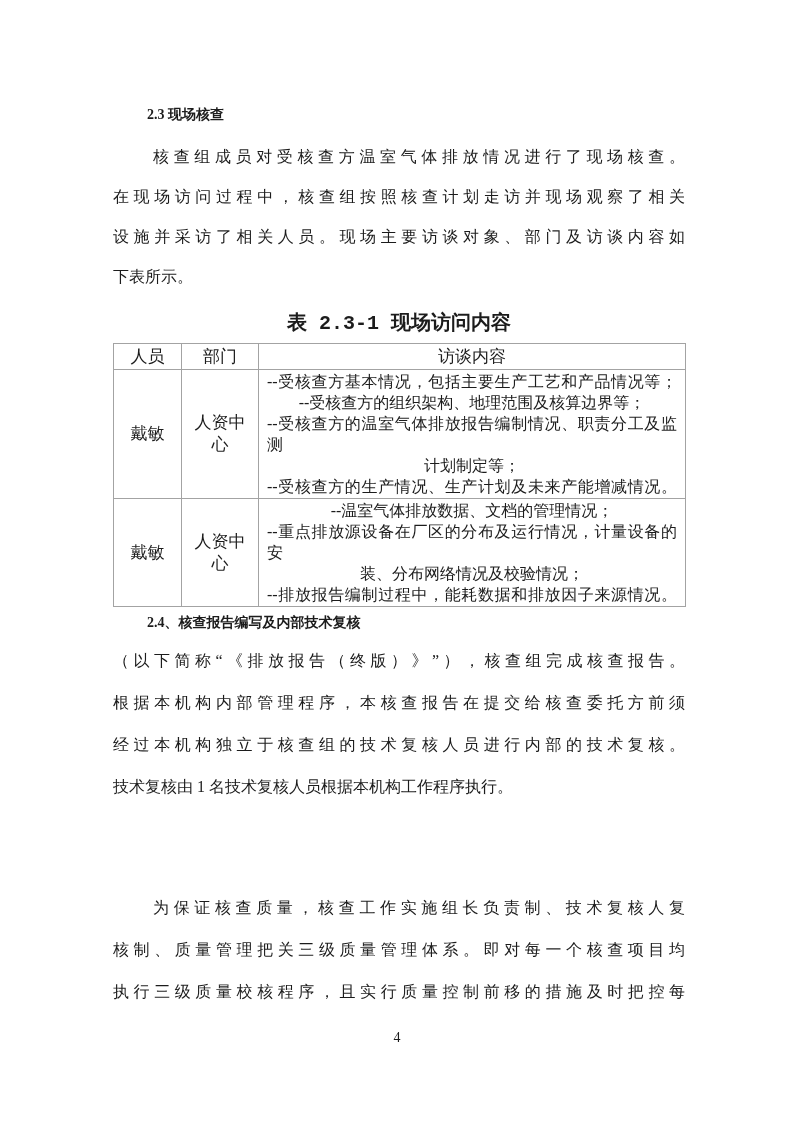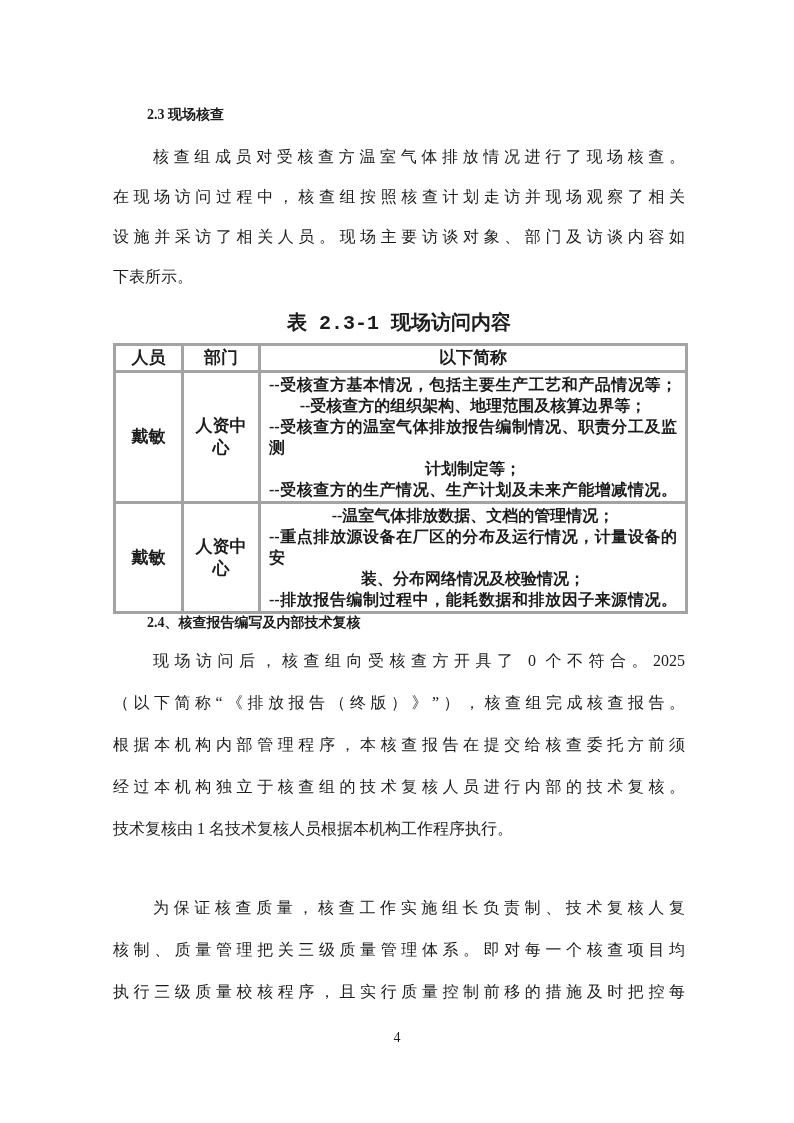--- a/index.html
+++ b/index.html
@@ -44,22 +44,22 @@
   }
 
   
   table.visit-table {
     left: 113px; top: 343px;
     border-collapse: collapse;
     table-layout: fixed;
     width: 572px;
   }
   .visit-table td, .visit-table th {
-    border: 3px solid #a3a3a3;
-    font-weight: bold;
+    border: 1px solid #a3a3a3;
+    font-weight: normal;
     vertical-align: middle;
   }
   .visit-table th {
     font-size: 17px;
     height: 26px;
     text-align: center;
     line-height: 24px;
     padding: 0;
   }
   .col-person  { width: 68px; }
@@ -103,21 +103,21 @@
 <table class="abs visit-table">
   <colgroup>
     <col class="col-person">
     <col class="col-dept">
     <col class="col-content">
   </colgroup>
   <thead>
     <tr>
       <th>人员</th>
       <th>部门</th>
-      <th>以下简称</th>
+      <th>访谈内容</th>
     </tr>
   </thead>
   <tbody>
     <tr>
       <td class="cell-person">戴敏</td>
       <td class="cell-dept">人资中心</td>
       <td class="cell-content">
         <div class="cline cjust">--受核查方基本情况，包括主要生产工艺和产品情况等；</div>
         <div class="cline">--受核查方的组织架构、地理范围及核算边界等；</div>
         <div class="cline cjust">--受核查方的温室气体排放报告编制情况、职责分工及监测</div>
@@ -134,21 +134,20 @@
         <div class="cline">装、分布网络情况及校验情况；</div>
         <div class="cline cjust">--排放报告编制过程中，能耗数据和排放因子来源情况。</div>
       </td>
     </tr>
   </tbody>
 </table>
 
 <div class="abs sec-heading" style="top:608px">2.4、核查报告编写及内部技术复核</div>
 
 <div class="abs para para-24" style="top:640px">
-  <div class="bline indent just">现场访问后，核查组向受核查方开具了 0 个不符合。2025</div>
   <div class="bline just">（以下简称“《排放报告（终版）》”），核查组完成核查报告。</div>
   <div class="bline just">根据本机构内部管理程序，本核查报告在提交给核查委托方前须</div>
   <div class="bline just">经过本机构独立于核查组的技术复核人员进行内部的技术复核。</div>
   <div class="bline leftln">技术复核由 1 名技术复核人员根据本机构工作程序执行。</div>
 </div>
 
 <div class="abs para para-q" style="top:887px">
   <div class="bline indent just">为保证核查质量，核查工作实施组长负责制、技术复核人复</div>
   <div class="bline just">核制、质量管理把关三级质量管理体系。即对每一个核查项目均</div>
   <div class="bline just">执行三级质量校核程序，且实行质量控制前移的措施及时把控每</div>

